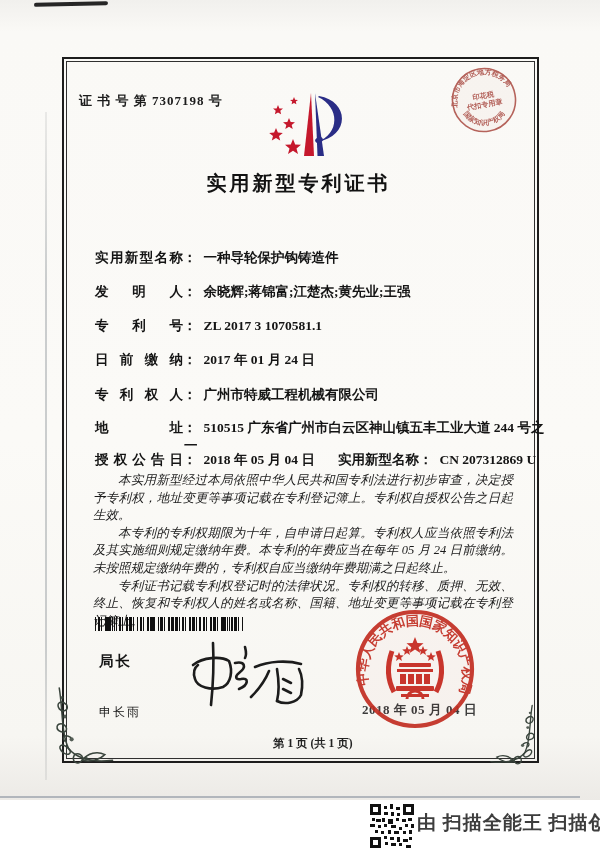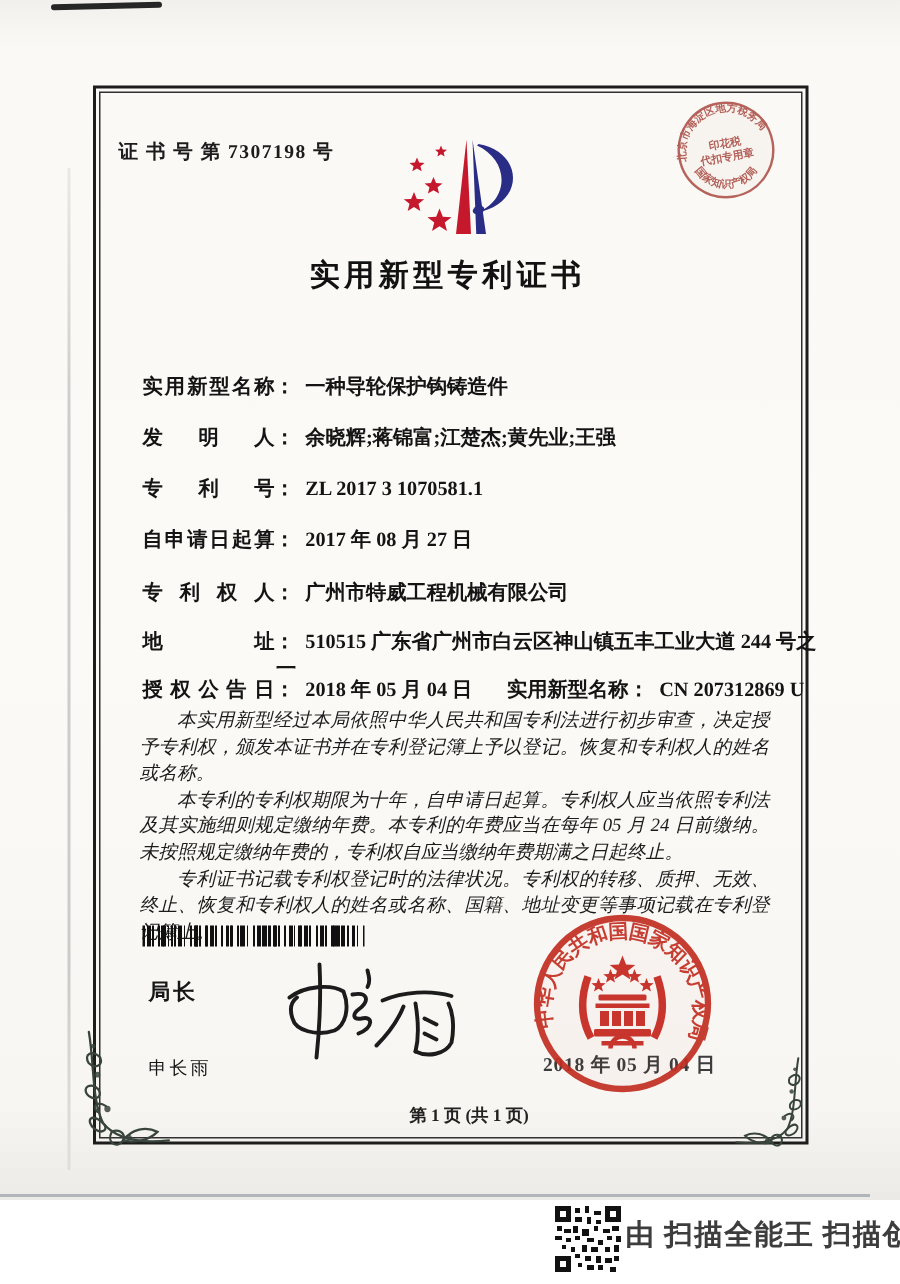--- a/index.html
+++ b/index.html
@@ -103,38 +103,38 @@
 <div class="abs row" style="left:95px;top:249px;">
   <span class="lbl">实用新型名称</span><span>：</span><span class="val">一种导轮保护钩铸造件</span>
 </div>
 <div class="abs row" style="left:95px;top:283px;">
   <span class="lbl">发明人</span><span>：</span><span class="val">余晓辉;蒋锦富;江楚杰;黄先业;王强</span>
 </div>
 <div class="abs row" style="left:95px;top:317px;">
   <span class="lbl">专利号</span><span>：</span><span class="val">ZL 2017 3 1070581.1</span>
 </div>
 <div class="abs row" style="left:95px;top:351px;">
-  <span class="lbl">自申请日起算</span><span>：</span><span class="val">2017 年 08 月 27 日</span>
+  <span class="lbl">日前缴纳</span><span>：</span><span class="val">2017 年 01 月 24 日</span>
 </div>
 <div class="abs row" style="left:95px;top:386px;">
   <span class="lbl">专利权人</span><span>：</span><span class="val">广州市特威工程机械有限公司</span>
 </div>
 <div class="abs row" style="left:95px;top:419px;">
   <span class="lbl">地址</span><span>：</span><span class="val">510515 广东省广州市白云区神山镇五丰工业大道 244 号之</span>
 </div>
 <div class="abs addr2">一</div>
 <div class="abs row" style="left:95px;top:451px;">
   <span class="lbl">授权公告日</span><span>：</span><span class="val">2018 年 05 月 04 日</span>
 </div>
 <div class="abs row" style="left:338px;top:451px;">
   <span>实用新型名称</span><span>：</span><span class="val">CN 207312869 U</span>
 </div>
 
 <div class="abs paras">
-  <p>本实用新型经过本局依照中华人民共和国专利法进行初步审查，决定授予专利权，颁发本证书并在专利登记簿上予以登记。恢复和专利权人的姓名或名称。</p>
+  <p>本实用新型经过本局依照中华人民共和国专利法进行初步审查，决定授予专利权，地址变更等事项记载在专利登记簿上。专利权自授权公告之日起生效。</p>
   <p>本专利的专利权期限为十年，自申请日起算。专利权人应当依照专利法及其实施细则规定缴纳年费。本专利的年费应当在每年 05 月 24 日前缴纳。未按照规定缴纳年费的，专利权自应当缴纳年费期满之日起终止。</p>
   <p>专利证书记载专利权登记时的法律状况。专利权的转移、质押、无效、终止、恢复和专利权人的姓名或名称、国籍、地址变更等事项记载在专利登记簿上。</p>
 </div>
 
 <div class="abs barcode"></div>
 
 <div class="abs director-title">局长</div>
 <div class="abs director-name">申长雨</div>
 
 <svg class="abs signature" width="145" height="80" viewBox="0 0 145 80">

